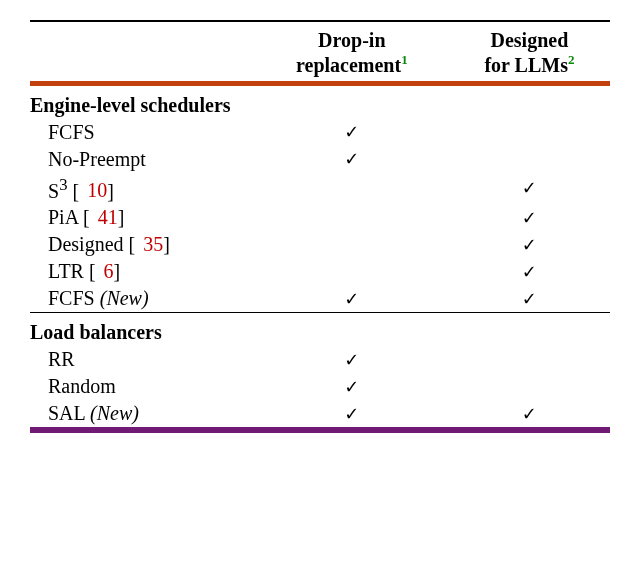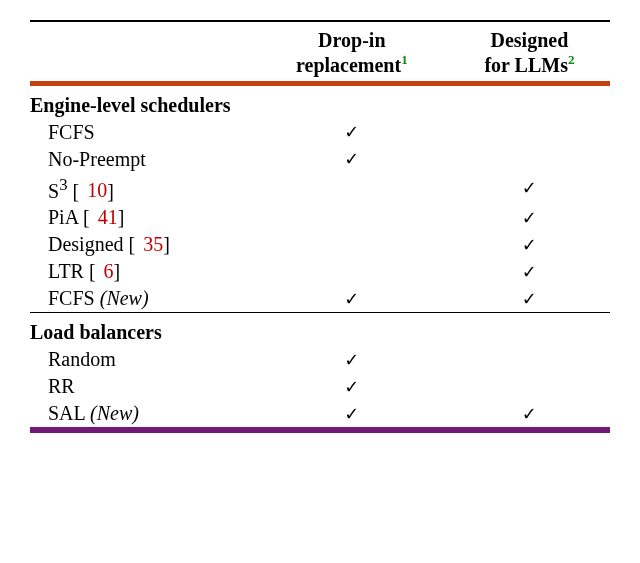--- a/index.html
+++ b/index.html
@@ -104,26 +104,26 @@
         <td class="mark"><span class="check">✓</span></td>
         <td class="mark"><span class="check">✓</span></td>
       </tr>
       <tr class="divider">
         <td colspan="3"></td>
       </tr>
       <tr class="section-head">
         <td colspan="3">Load balancers</td>
       </tr>
       <tr>
-        <td class="name"><span>Random</span></td>
+        <td class="name"><span>RR</span></td>
         <td class="mark"><span class="check">✓</span></td>
         <td class="mark"></td>
       </tr>
       <tr>
-        <td class="name"><span>RR</span></td>
+        <td class="name"><span>Random</span></td>
         <td class="mark"><span class="check">✓</span></td>
         <td class="mark"></td>
       </tr>
       <tr class="bottom">
         <td class="name"><span>SAL</span> <span class="new">(New)</span></td>
         <td class="mark"><span class="check">✓</span></td>
         <td class="mark"><span class="check">✓</span></td>
       </tr>
     </tbody>
 </table>

